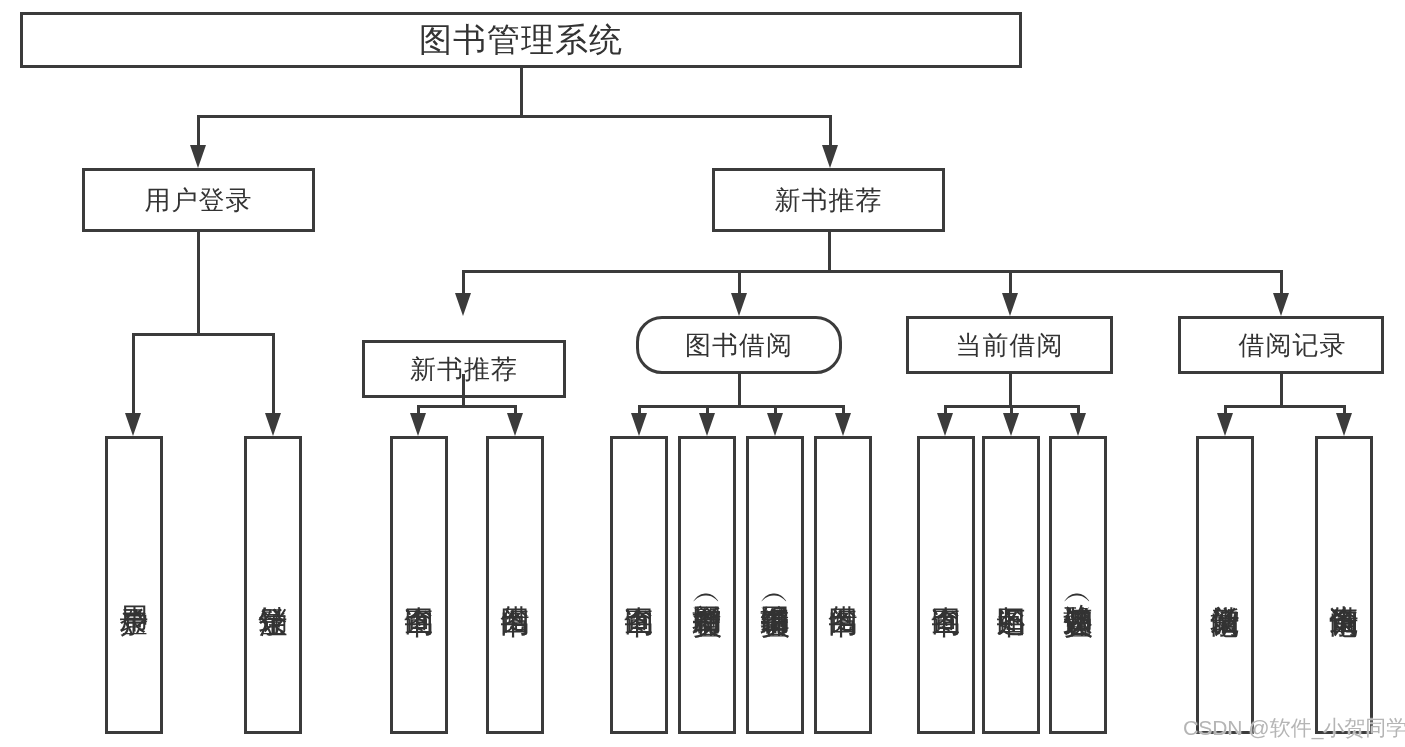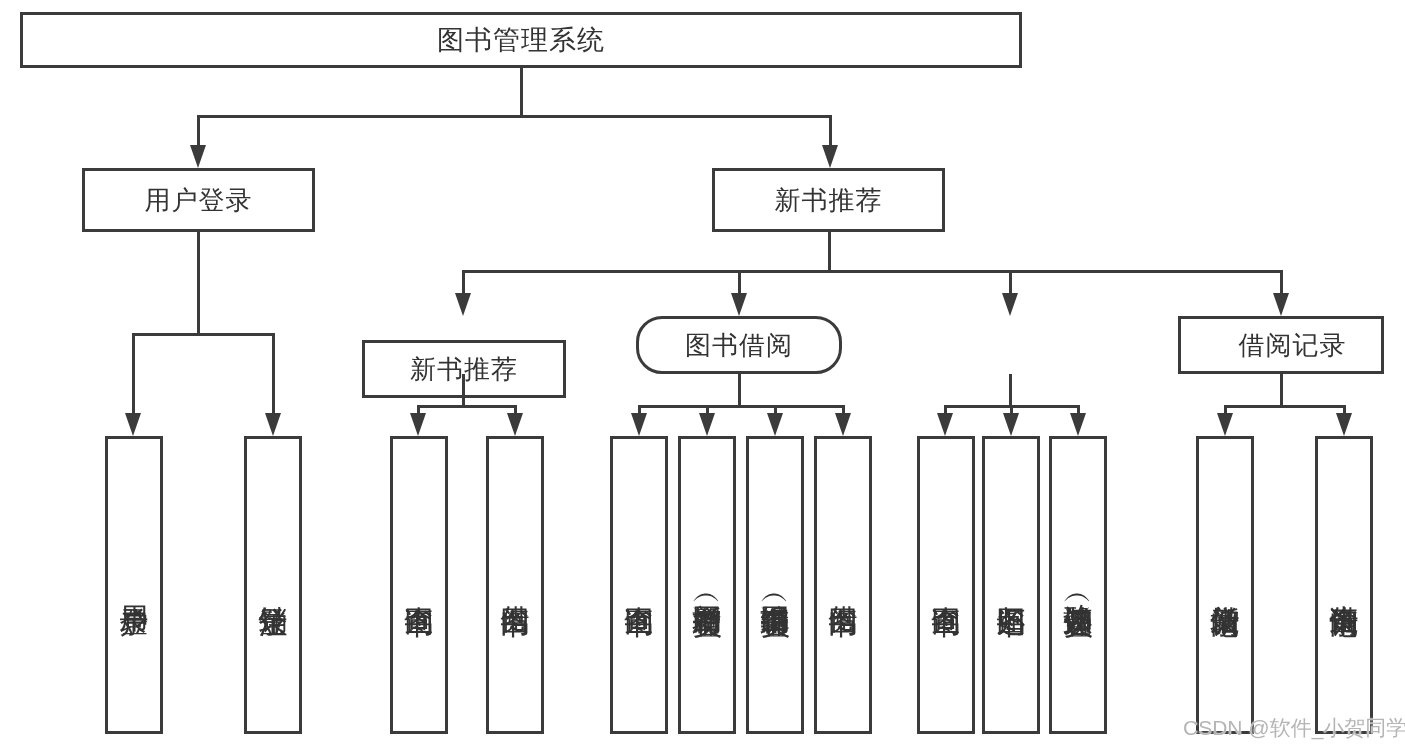--- a/index.html
+++ b/index.html
@@ -12,21 +12,21 @@
   }
   .node{
     position:absolute;
     box-sizing:border-box;
     border:3px solid #3b3b3b;
     background:#ffffff;
     display:flex;align-items:center;justify-content:center;
     color:#333333;
   }
   .h-node{font-size:26px;letter-spacing:1px;}
-  .root-node{font-size:27px;}
+  .root-node{font-size:33px;}
   .v-node{
     writing-mode:vertical-rl;
     font-size:29px;
     letter-spacing:1px;
     line-height:1;
   }
   .vline,.hline{position:absolute;background:#3b3b3b;}
   .vline{width:3px;}
   .hline{height:3px;}
   .arrow{
@@ -84,20 +84,23 @@
   <div class="vline" style="left:1009px;top:270px;height:25px;"></div>
   <div class="arrow" style="left:1002px;top:293px;"></div>
   <div class="vline" style="left:1280px;top:270px;height:25px;"></div>
   <div class="arrow" style="left:1273px;top:293px;"></div>
 
   <div class="node h-node" style="left:362px;top:316px;width:204px;height:58px;margin-top:24px;">
     <span>新书推荐</span>
   </div>
   <div class="node h-node" style="left:636px;top:316px;width:206px;height:58px;border-radius:26px;">
     <span>图书借阅</span>
+  </div>
+  <div class="node h-node" style="left:906px;top:316px;width:207px;height:58px;">
+    <span>当前借阅</span>
   </div>
   <div class="node h-node" style="left:1178px;top:316px;width:206px;height:58px;padding-left:23px;">
     <span>借阅记录</span>
   </div>
 
   <div class="vline" style="left:462px;top:374px;height:34px;"></div>
   <div class="hline" style="left:417px;top:405px;width:100px;"></div>
   <div class="vline" style="left:417px;top:405px;height:10px;"></div>
   <div class="arrow" style="left:410px;top:413px;"></div>
   <div class="vline" style="left:514px;top:405px;height:10px;"></div>

